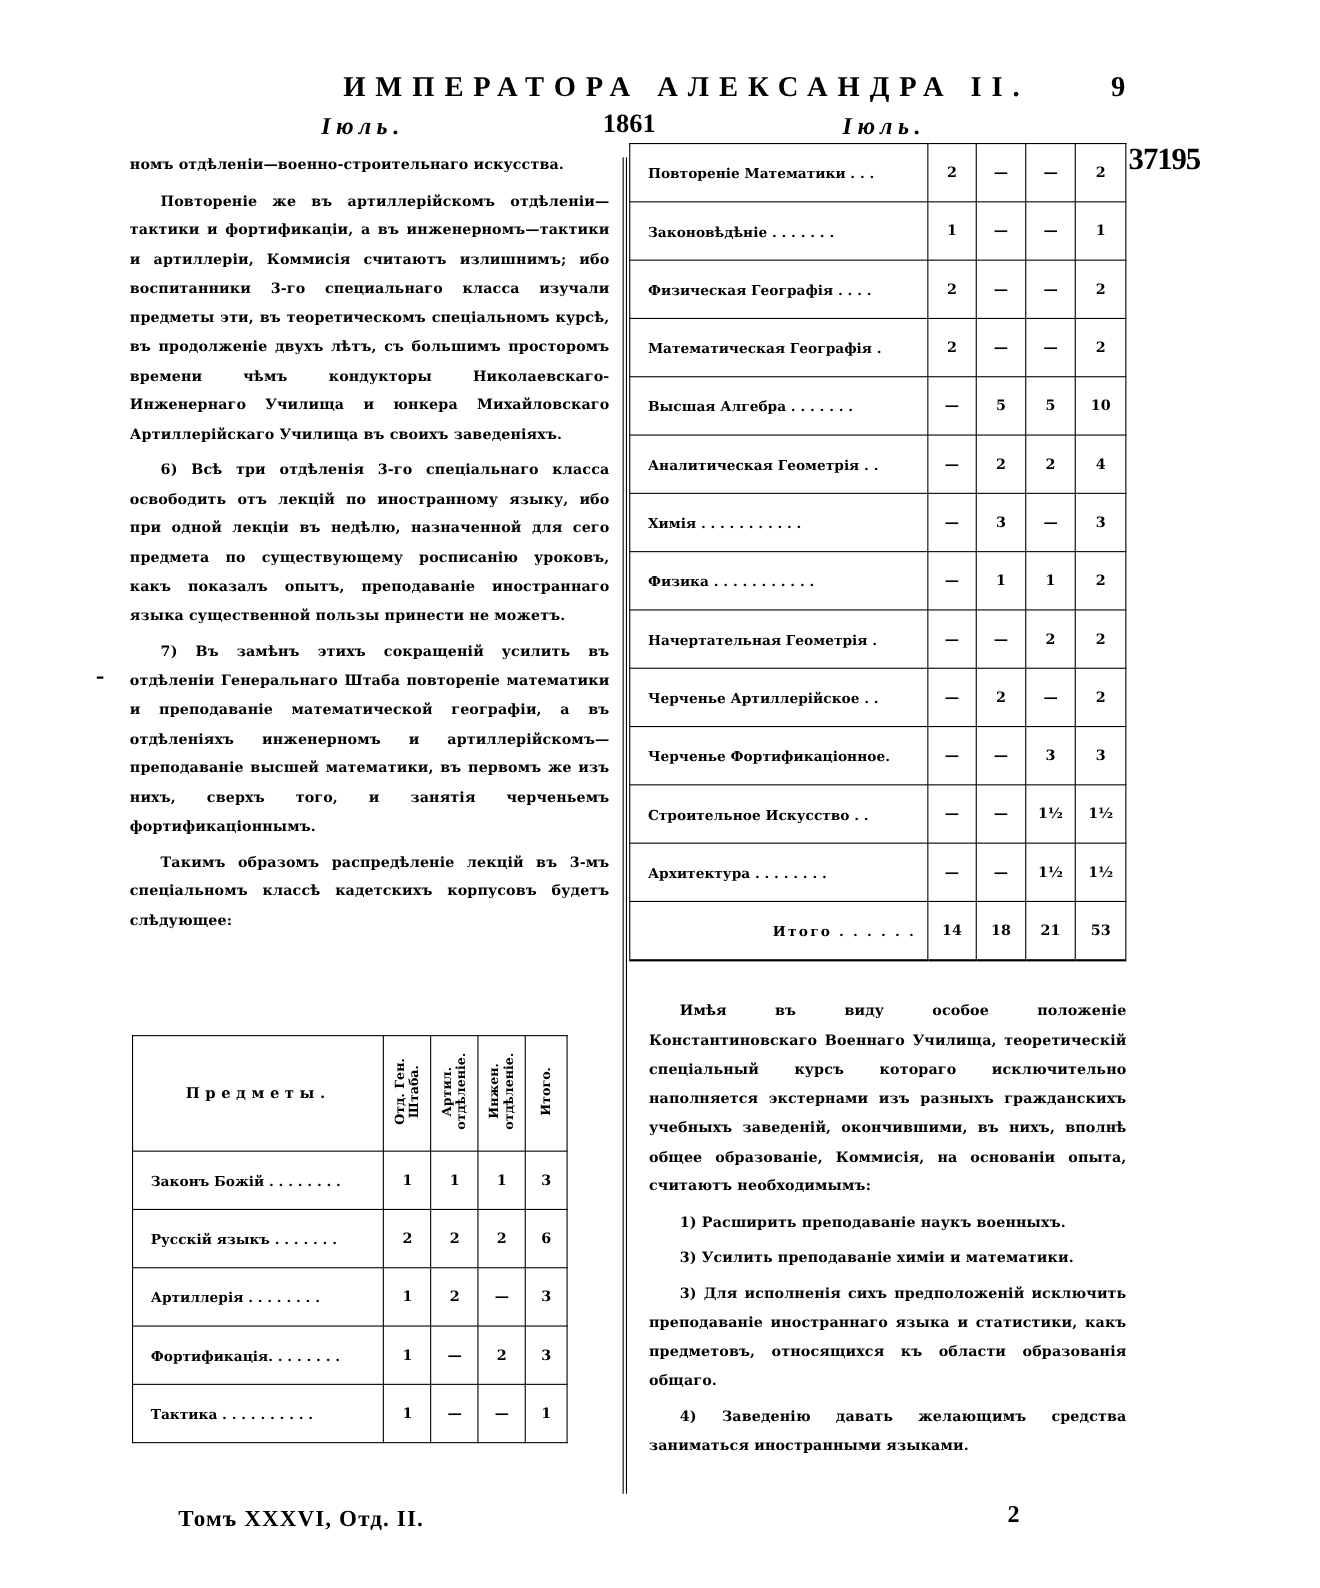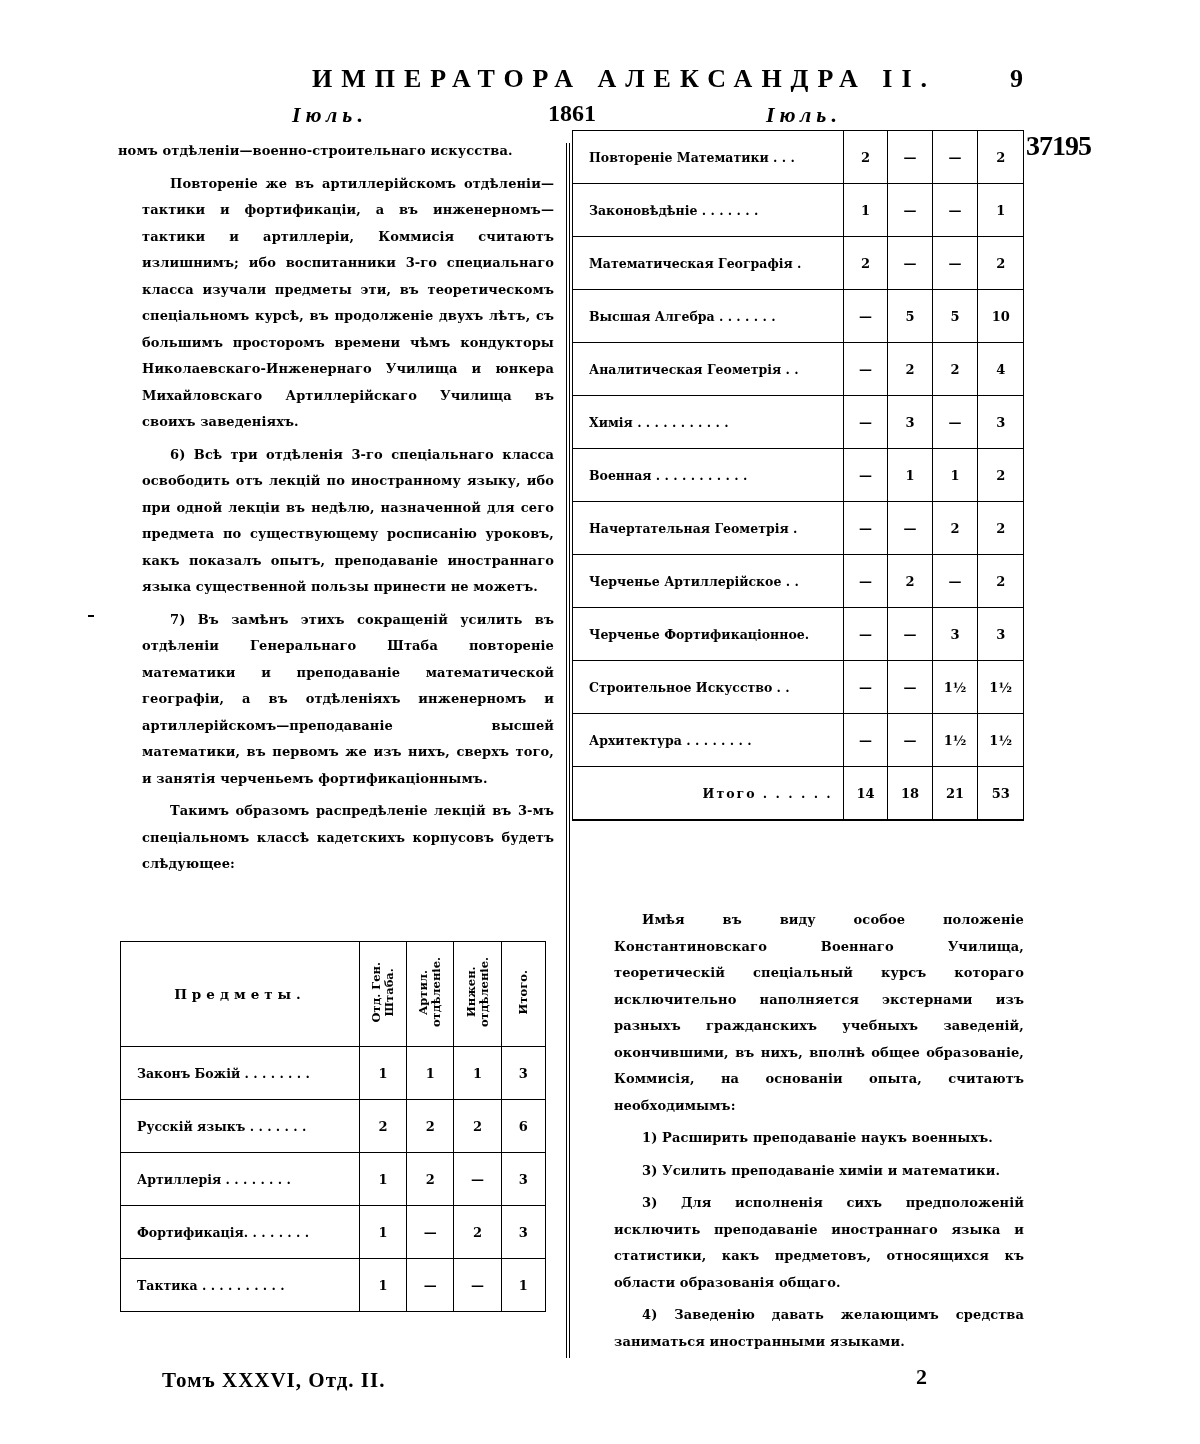--- a/index.html
+++ b/index.html
@@ -8,40 +8,40 @@
 
   .running-head { left: 312px; top: 64px; font-size: 26px; font-weight: bold; letter-spacing: 9px; font-family: "Liberation Serif", serif; }
   .page-number { left: 1010px; top: 64px; font-size: 26px; font-weight: bold; font-family: "Liberation Serif", serif; }
   .month-left { left: 292px; top: 102px; font-size: 22px; font-style: italic; font-weight: bold; letter-spacing: 5px; font-family: "Liberation Serif", serif; }
   .year { left: 548px; top: 100px; font-size: 24px; font-weight: bold; font-family: "Liberation Serif", serif; }
   .month-right { left: 766px; top: 102px; font-size: 22px; font-style: italic; font-weight: bold; letter-spacing: 5px; font-family: "Liberation Serif", serif; }
   .stamp { left: 1026px; top: 130px; font-size: 28px; font-weight: bold; font-family: "Liberation Serif", serif; letter-spacing: -1px; }
 
   .col-text { font-size: 13px; font-weight: bold; line-height: 26.5px; text-align: justify; font-family: "DejaVu Serif", serif; letter-spacing: 0.1px; }
   .col-text p { margin: 0; text-indent: 0; }
-  .col-text p.ind { text-indent: 28px; margin-top: 6px; margin-left: 24px; }
+  .col-text p.ind { text-indent: 28px; margin-top: 6px; }
 
   .left-col { left: 118px; top: 138px; width: 436px; }
   .right-col { left: 590px; top: 907px; width: 434px; }
 
   .col-divider { left: 566px; top: 143px; width: 4px; height: 1215px; border-left: 1.5px solid #000; border-right: 1px solid #000; box-sizing: border-box; }
 
   table.grid { border-collapse: collapse; position: absolute; font-family: "DejaVu Serif", serif; font-weight: bold; }
   table.grid td, table.grid th { border: 1.5px solid #000; padding: 0; }
   table.grid td.subj { font-size: 12.5px; text-align: left; padding-left: 16px; white-space: nowrap; overflow: hidden; }
   table.grid td.num { font-size: 13px; text-align: center; }
 
   .table-right { left: 572px; top: 130px; width: 452px; }
   .table-right td { height: 52px; }
   .table-right td.subj { width: 255px; padding-left: 36px; }
   .table-right td.num { width: 52px; }
   .table-right tr.total td.subj { text-align: right; padding-right: 10px; letter-spacing: 2px; }
   .table-right tr.total td { border-bottom: 2.5px solid #000; }
 
-  .table-left { left: 120px; top: 941px; width: 426px; }
+  .table-left { left: 120px; top: 941px; width: 396px; }
   .table-left th { height: 104px; font-weight: bold; }
   .table-left th.subj-h { font-size: 13.5px; letter-spacing: 5px; width: 252px; text-align: center; }
   .table-left th.vert { width: 52px; font-size: 11.5px; line-height: 13px; }
   .table-left th.vert span { display: inline-block; writing-mode: vertical-rl; transform: rotate(180deg); white-space: pre-line; text-align: center; }
   .table-left td { height: 52px; }
   .table-left td.subj { padding-left: 24px; }
 
   .footer-vol { left: 162px; top: 1368px; font-size: 21px; font-weight: bold; letter-spacing: 1px; font-family: "Liberation Serif", serif; }
   .footer-sig { left: 916px; top: 1364px; font-size: 22px; font-weight: bold; font-family: "Liberation Serif", serif; }
   .margin-dash { left: 88px; top: 615px; width: 6px; height: 2px; background: #000; }
@@ -129,20 +129,27 @@
         <td class="num">2</td>
       </tr>
       <tr>
         <td class="subj">Законовѣдѣніе . . . . . . .</td>
         <td class="num">1</td>
         <td class="num">—</td>
         <td class="num">—</td>
         <td class="num">1</td>
       </tr>
       <tr>
+        <td class="subj">Физическая Географія . . . .</td>
+        <td class="num">2</td>
+        <td class="num">—</td>
+        <td class="num">—</td>
+        <td class="num">2</td>
+      </tr>
+      <tr>
         <td class="subj">Математическая Географія .</td>
         <td class="num">2</td>
         <td class="num">—</td>
         <td class="num">—</td>
         <td class="num">2</td>
       </tr>
       <tr>
         <td class="subj">Высшая Алгебра . . . . . . .</td>
         <td class="num">—</td>
         <td class="num">5</td>
@@ -157,21 +164,21 @@
         <td class="num">4</td>
       </tr>
       <tr>
         <td class="subj">Химія . . . . . . . . . . .</td>
         <td class="num">—</td>
         <td class="num">3</td>
         <td class="num">—</td>
         <td class="num">3</td>
       </tr>
       <tr>
-        <td class="subj">Военная . . . . . . . . . . .</td>
+        <td class="subj">Физика . . . . . . . . . . .</td>
         <td class="num">—</td>
         <td class="num">1</td>
         <td class="num">1</td>
         <td class="num">2</td>
       </tr>
       <tr>
         <td class="subj">Начертательная Геометрія .</td>
         <td class="num">—</td>
         <td class="num">—</td>
         <td class="num">2</td>

